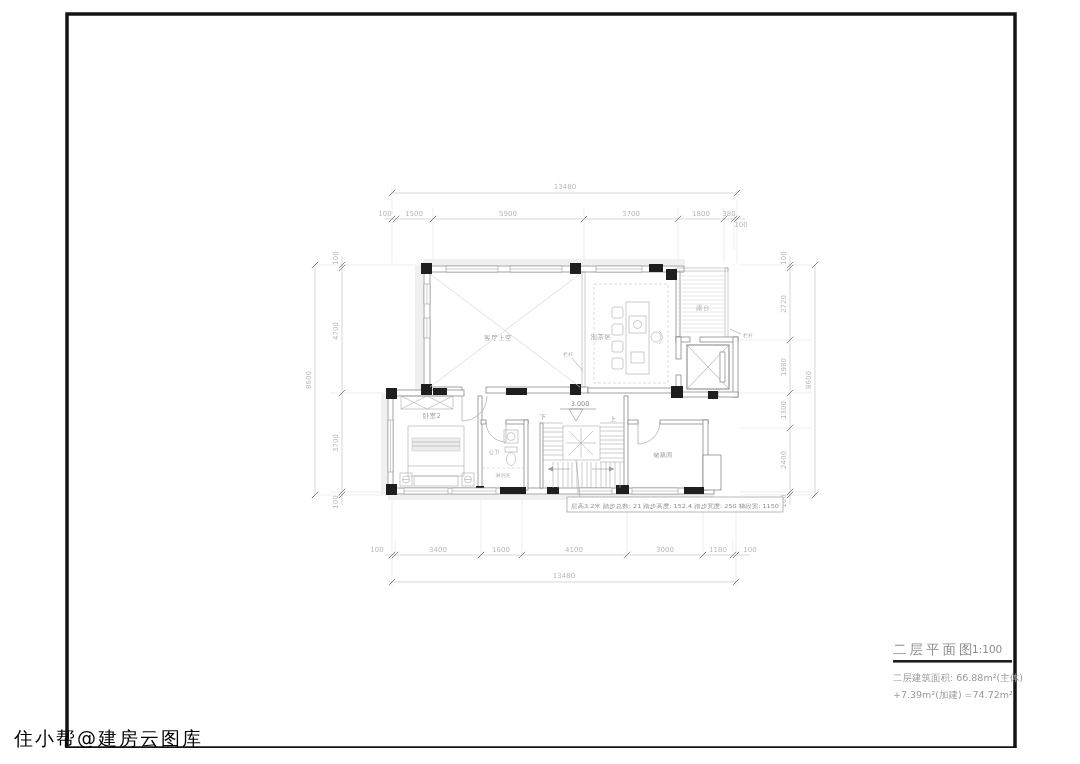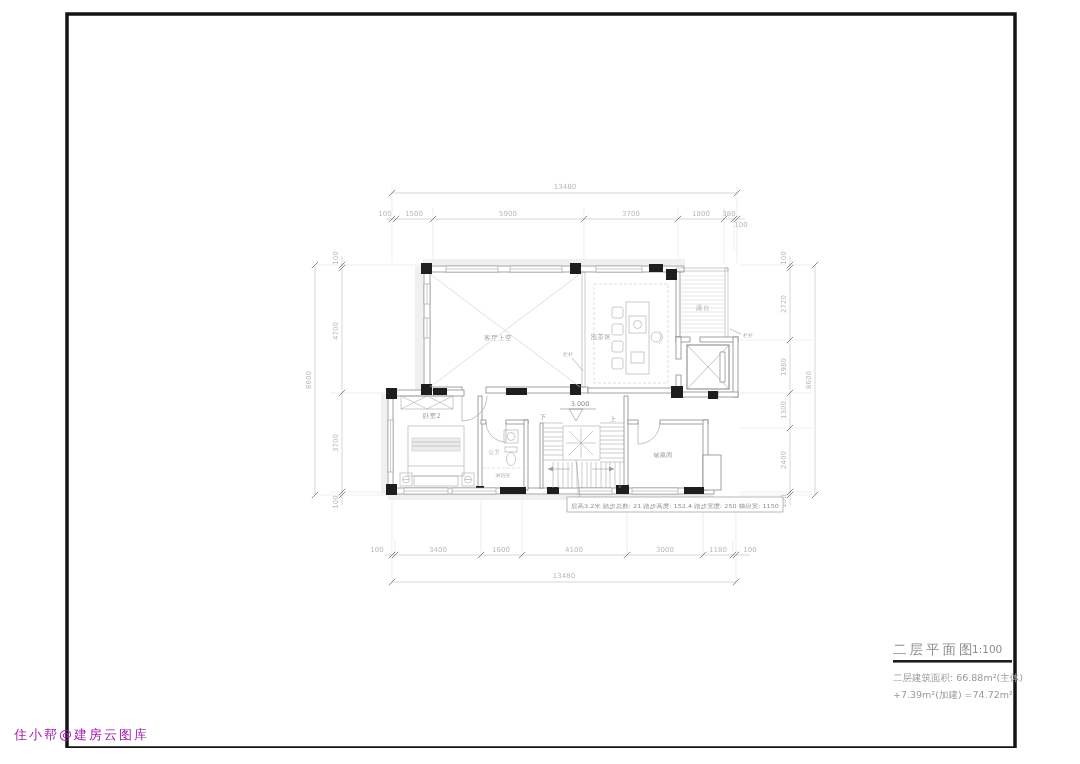--- a/index.html
+++ b/index.html
@@ -22,21 +22,21 @@
   .hatch{stroke:#d8d8d8;stroke-width:0.6;}
   .shadow{fill:#f0f0f0;}
   .voidln{stroke:#d2d2d2;stroke-width:0.7;}
   .lead{stroke:#9c9c9c;stroke-width:0.6;fill:none;}
   .notebox{fill:#fff;stroke:#9a9a9a;stroke-width:0.7;}
   .notetxt{font-size:5.6px;fill:#8f8f8f;}
   .ttl{font-size:13.5px;fill:#8d8d8d;letter-spacing:3px;}
   .ttlscale{font-size:10.5px;fill:#8d8d8d;}
   .areatxt{font-size:9.5px;fill:#9a9a9a;}
   .stlbl{font-size:6.5px;fill:#8f8f8f;}
-  .watermark{position:absolute;left:14px;top:726px;font-size:13px;color:#a21caf;
+  .watermark{position:absolute;left:14px;top:726px;font-size:19px;color:#000000;
              letter-spacing:2px;filter:blur(0.5px);}
 </style>
 </head>
 <body>
 
 <div class="page">
 <svg width="1080" height="764" viewBox="0 0 1080 764">
   <defs>
     <path id="tk" d="M-3.2 3.2 L3.2 -3.2" stroke="#8a8a8a" stroke-width="1"></path>
   </defs>

